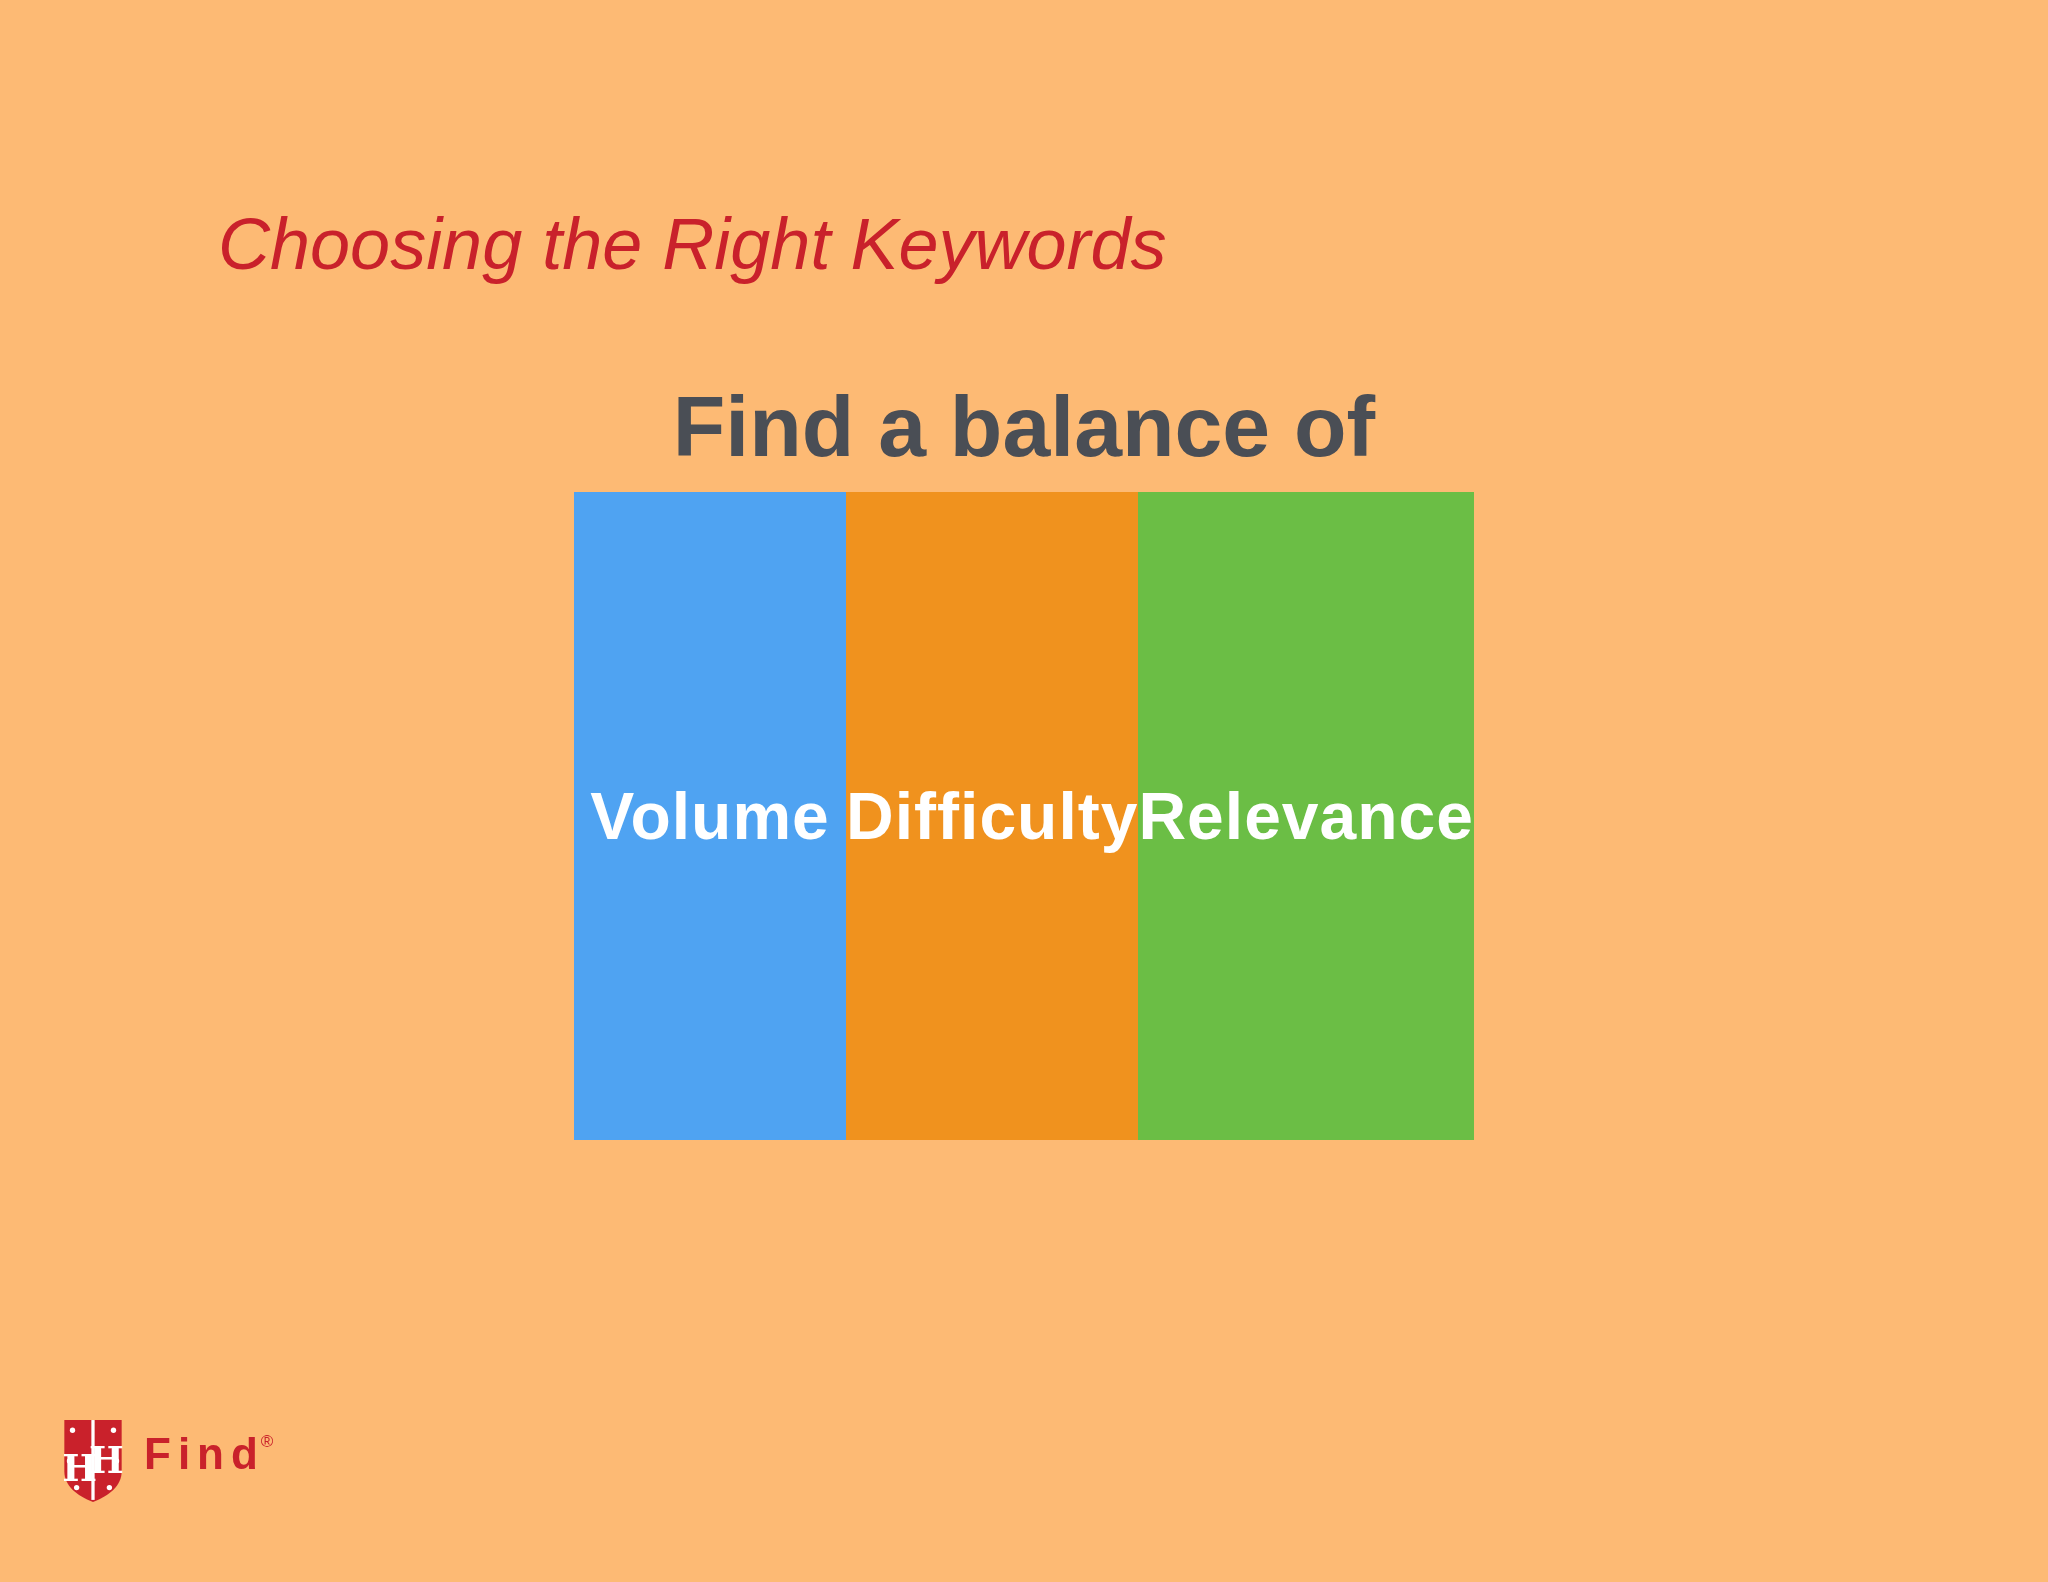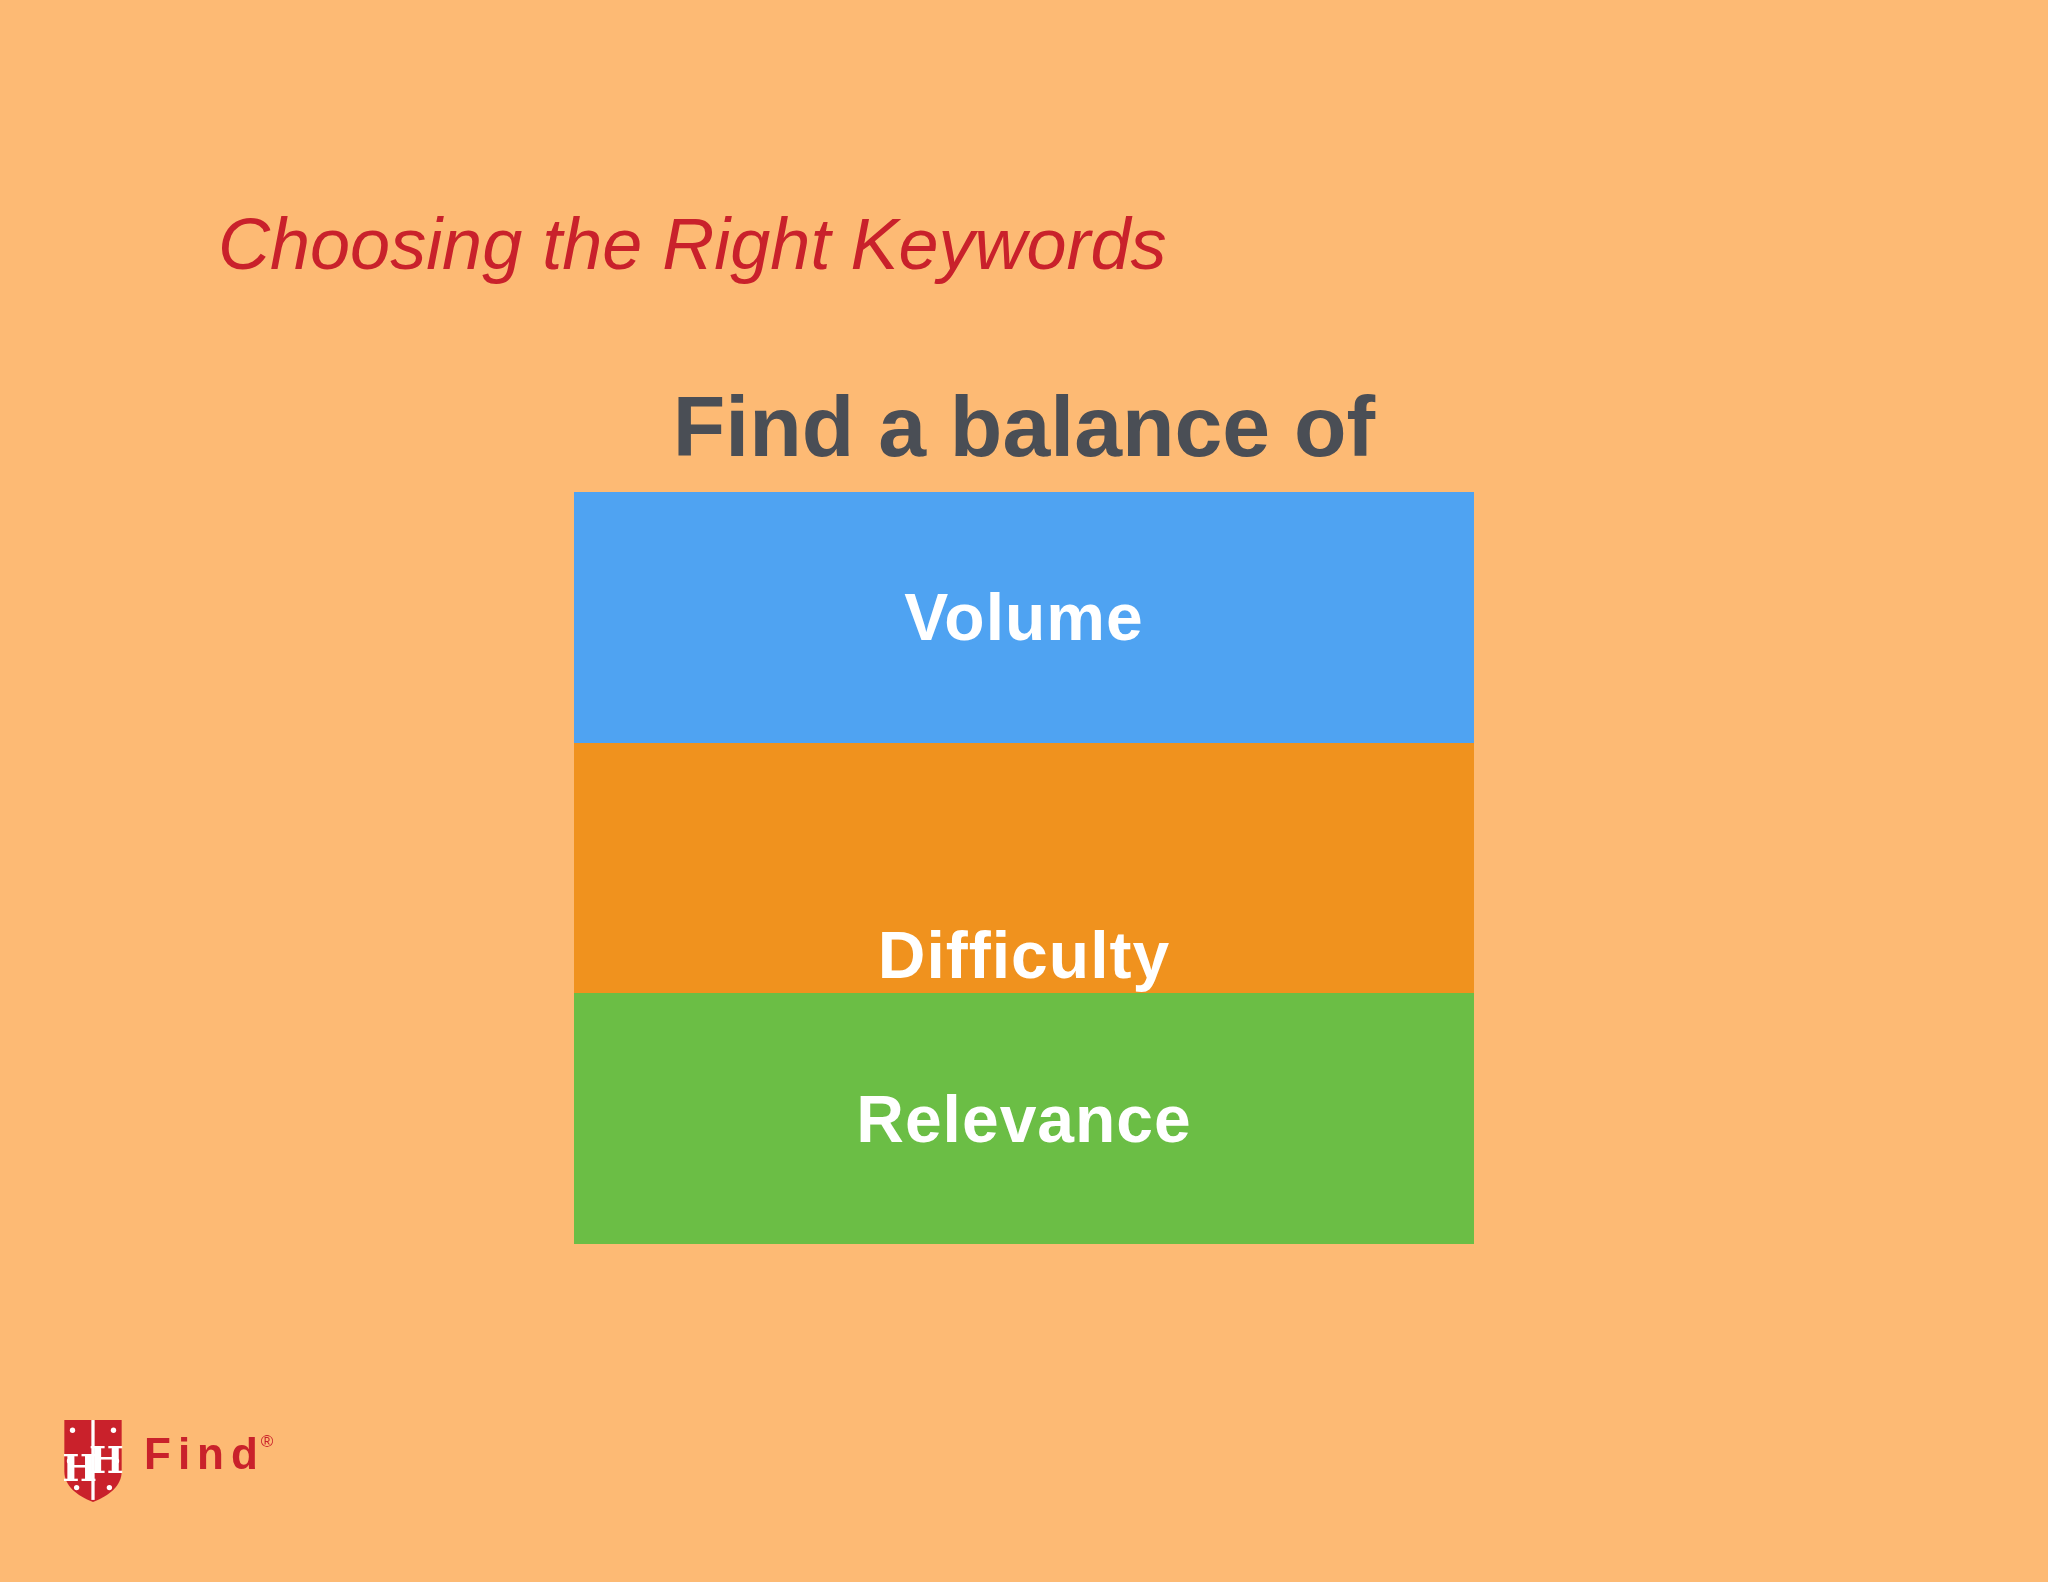--- a/index.html
+++ b/index.html
@@ -34,23 +34,23 @@
     text-align: center;
     font-size: 86px;
     font-weight: 700;
     white-space: nowrap;
   }
   .bars {
     position: absolute;
     left: 574px;
     top: 492px;
     width: 900px;
-    height: 752px;
+    height: 648px;
     display: flex;
-    flex-direction: column;
+    flex-direction: row;
   }
   .bar {
     flex: 1 1 0;
     display: flex;
     align-items: center;
     justify-content: center;
   }
   .bar-label {
     color: #ffffff;
     font-size: 66px;
@@ -91,21 +91,21 @@
 <div class="slide">
 
   <div class="title" style="color: rgb(201, 33, 43);">Choosing the Right Keywords</div>
 
   <div class="heading" style="color: rgb(74, 78, 85);">Find a balance of</div>
 
   <div class="bars">
     <div class="bar" style="background-color: rgb(79, 163, 242);">
       <span class="bar-label">Volume</span>
     </div>
-    <div class="bar" style="background-color: rgb(240, 146, 30); align-items: flex-end;">
+    <div class="bar" style="background-color: rgb(240, 146, 30);">
       <span class="bar-label">Difficulty</span>
     </div>
     <div class="bar" style="background-color: rgb(107, 190, 69);">
       <span class="bar-label">Relevance</span>
     </div>
   </div>
 
   <div class="logo">
     <svg class="logo-shield" viewBox="0 0 60 84" xmlns="http://www.w3.org/2000/svg">
       <path d="M2 2 H58 V52 C58 66 46 76 30 82 C14 76 2 66 2 52 Z" fill="#C9212B"></path>

